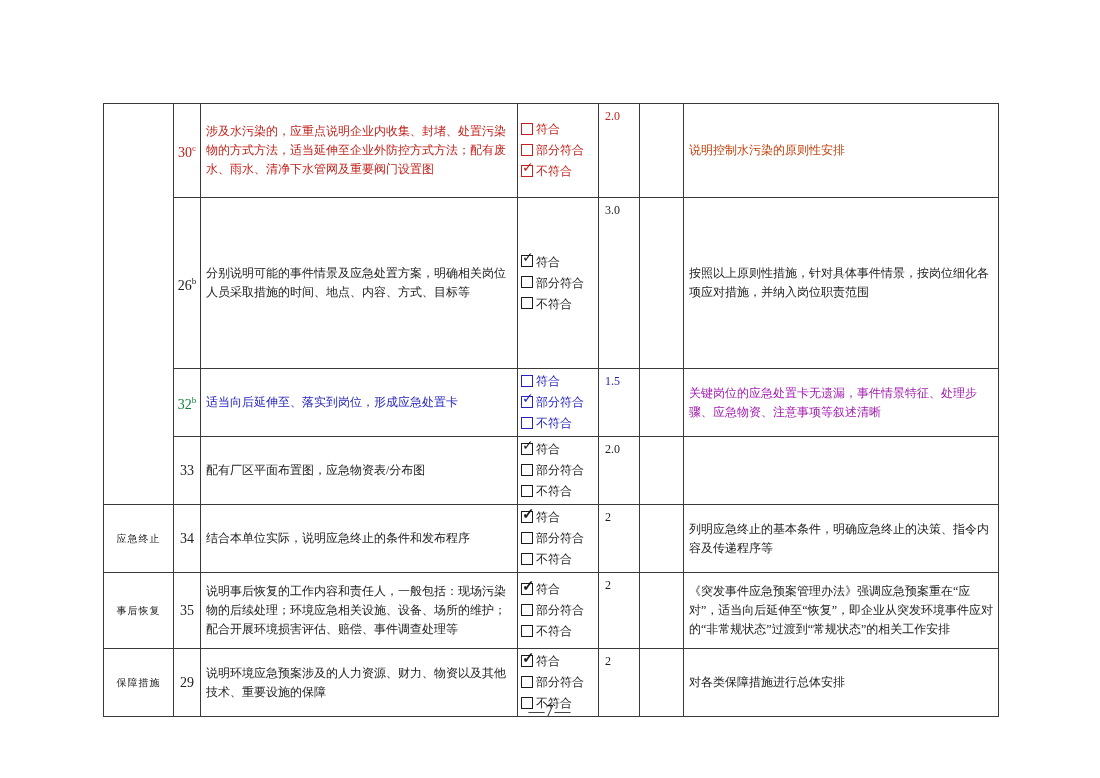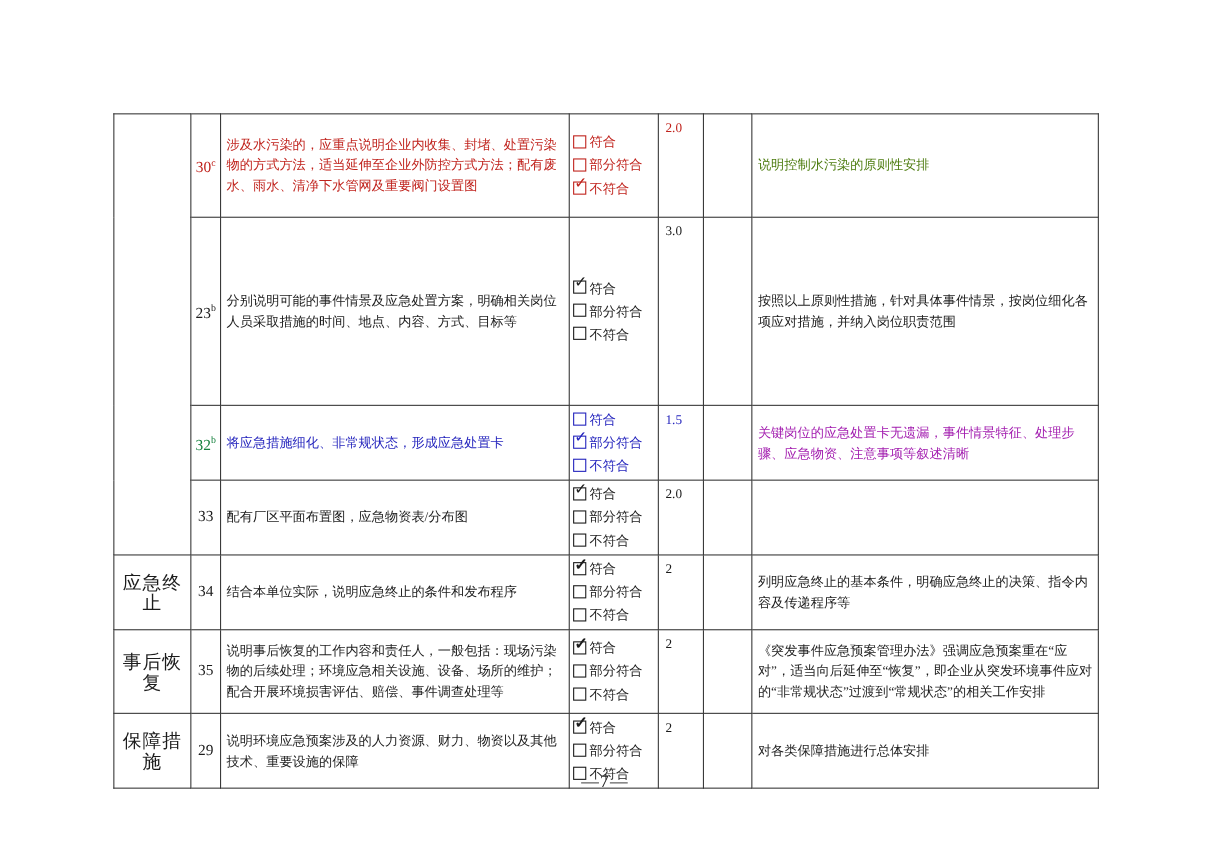--- a/index.html
+++ b/index.html
@@ -12,21 +12,21 @@
     position:absolute;left:103px;top:103px;width:895px;
     border-collapse:collapse;table-layout:fixed;
   }
   .doc-table td{
     border:1.5px solid #3a3a3a;
     vertical-align:middle;
     font-size:12px;line-height:19px;
     padding:2px 5px;
     overflow:hidden;
   }
-  td.cat{ text-align:center;font-size:17px;letter-spacing:1px;padding:2px 2px;}
+  td.cat{ text-align:center;font-size:10px;letter-spacing:1px;padding:2px 2px;}
   td.num{ text-align:center;padding:2px 1px;font-size:14px;}
   td.num sup{font-size:9px;}
   td.desc{ text-align:left;}
   td.check{ padding:2px 3px;}
   td.score{ vertical-align:top;text-align:left;padding:3px 2px 2px 6px;}
   td.blank{ }
   td.comment{ text-align:left;}
   .opt{white-space:nowrap;line-height:21px;}
   .cb{
     display:inline-block;width:12px;height:12px;border:1.4px solid currentColor;
@@ -67,39 +67,39 @@
     <td class="cat" rowspan="4" style="color:#1c1c1c"></td>
     <td class="num"><span>30</span><sup>c</sup></td>
     <td class="desc"><span>涉及水污染的，应重点说明企业内收集、封堵、处置污染物的方式方法，适当延伸至企业外防控方式方法；配有废水、雨水、清净下水管网及重要阀门设置图</span></td>
     <td class="check">
       <div class="opt"><span class="cb"></span><span>符合</span></div>
       <div class="opt"><span class="cb"></span><span>部分符合</span></div>
       <div class="opt"><span class="cb on"></span><span>不符合</span></div>
     </td>
     <td class="score"><span>2.0</span></td>
     <td class="blank"></td>
-    <td class="comment" style="color:#4d7c0f"><span>说明控制水污染的原则性安排</span></td>
+    <td class="comment" style="color:#c2410c"><span>说明控制水污染的原则性安排</span></td>
   </tr>
 
   <tr style="height:171px">
-    <td class="num"><span>23</span><sup>b</sup></td>
+    <td class="num"><span>26</span><sup>b</sup></td>
     <td class="desc"><span>分别说明可能的事件情景及应急处置方案，明确相关岗位人员采取措施的时间、地点、内容、方式、目标等</span></td>
     <td class="check">
       <div class="opt"><span class="cb on"></span><span>符合</span></div>
       <div class="opt"><span class="cb"></span><span>部分符合</span></div>
       <div class="opt"><span class="cb"></span><span>不符合</span></div>
     </td>
     <td class="score"><span>3.0</span></td>
     <td class="blank"></td>
     <td class="comment"><span>按照以上原则性措施，针对具体事件情景，按岗位细化各项应对措施，并纳入岗位职责范围</span></td>
   </tr>
 
   <tr class="c-blue" style="height:63px">
     <td class="num" style="color:#15803d"><span>32</span><sup>b</sup></td>
-    <td class="desc"><span>将应急措施细化、非常规状态，形成应急处置卡</span></td>
+    <td class="desc"><span>适当向后延伸至、落实到岗位，形成应急处置卡</span></td>
     <td class="check">
       <div class="opt"><span class="cb"></span><span>符合</span></div>
       <div class="opt"><span class="cb on"></span><span>部分符合</span></div>
       <div class="opt"><span class="cb"></span><span>不符合</span></div>
     </td>
     <td class="score"><span>1.5</span></td>
     <td class="blank"></td>
     <td class="comment" style="color:#a21caf"><span>关键岗位的应急处置卡无遗漏，事件情景特征、处理步骤、应急物资、注意事项等叙述清晰</span></td>
   </tr>
 

